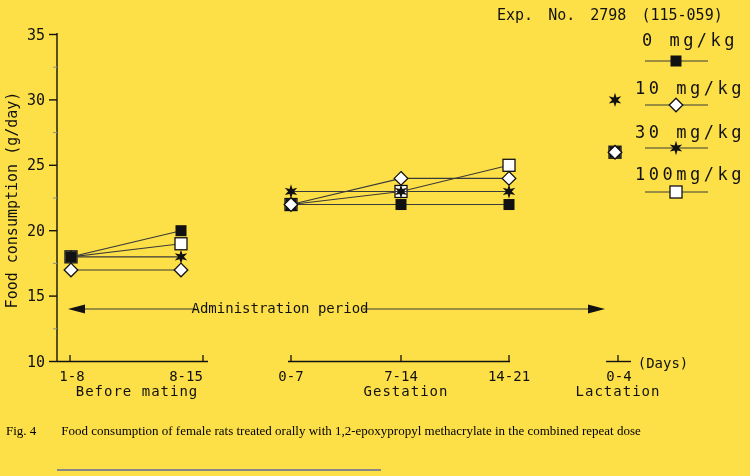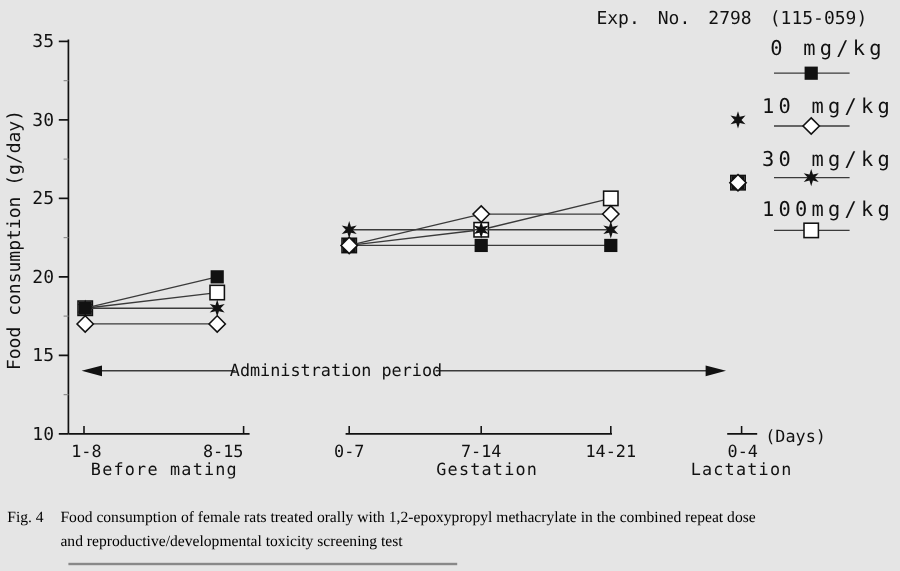--- a/index.html
+++ b/index.html
@@ -1,21 +1,21 @@
 <!DOCTYPE html>
 <html><head>
 <meta charset="utf-8">
 <style>
   html,body{margin:0;padding:0;background:#fff;}
-  .page{position:relative;width:750px;height:476px;background:#e5e5e5;overflow:hidden;
+  .page{position:relative;width:750px;height:476px;background:#fde047;overflow:hidden;
         font-family:"DejaVu Sans Mono", monospace;}
   svg text{fill:#111;}
   .caption{position:absolute;left:6px;top:421px;display:flex;color:#000;
            font-family:"Liberation Serif", serif;font-size:13px;line-height:1.5;}
-  .caption .figlab{white-space:nowrap;margin-right:14px;}
+  .caption .figlab{white-space:nowrap;margin-right:25px;}
   .caption .capline{white-space:nowrap;display:block;}
   .cutline{position:absolute;left:57px;top:469px;width:324px;border-top:2px solid #888;}
 </style>
 </head>
 <body>
 
 <div class="page">
   <svg id="chart" width="750" height="412" viewBox="0 0 750 412">
       <g>
         <text x="497" y="20" font-family="&quot;DejaVu Sans Mono&quot;, monospace" font-size="15" text-anchor="start" word-spacing="6">Exp. No. 2798 (115-059)</text>
@@ -138,18 +138,17 @@
         <path d="M401,171.57999999999998L407.8,178.38L401,185.18L394.2,178.38Z" fill="#fff" stroke="#111111" stroke-width="1.3"></path>
         <path d="M509,171.57999999999998L515.8,178.38L509,185.18L502.2,178.38Z" fill="#fff" stroke="#111111" stroke-width="1.3"></path>
         <path d="M615,145.42L621.8,152.22L615,159.02L608.2,152.22Z" fill="#fff" stroke="#111111" stroke-width="1.3"></path>
       </g>
     </svg>
 
   <div class="caption">
     <span class="figlab">Fig. 4</span>
     <span>
       <span class="capline">Food consumption of female rats treated orally with 1,2-epoxypropyl methacrylate in the combined repeat dose</span>
-      <span class="capline">and reproductive/developmental toxicity screening test</span>
     </span>
   </div>
 
   <div class="cutline"></div>
 </div>
 
 </body></html>

